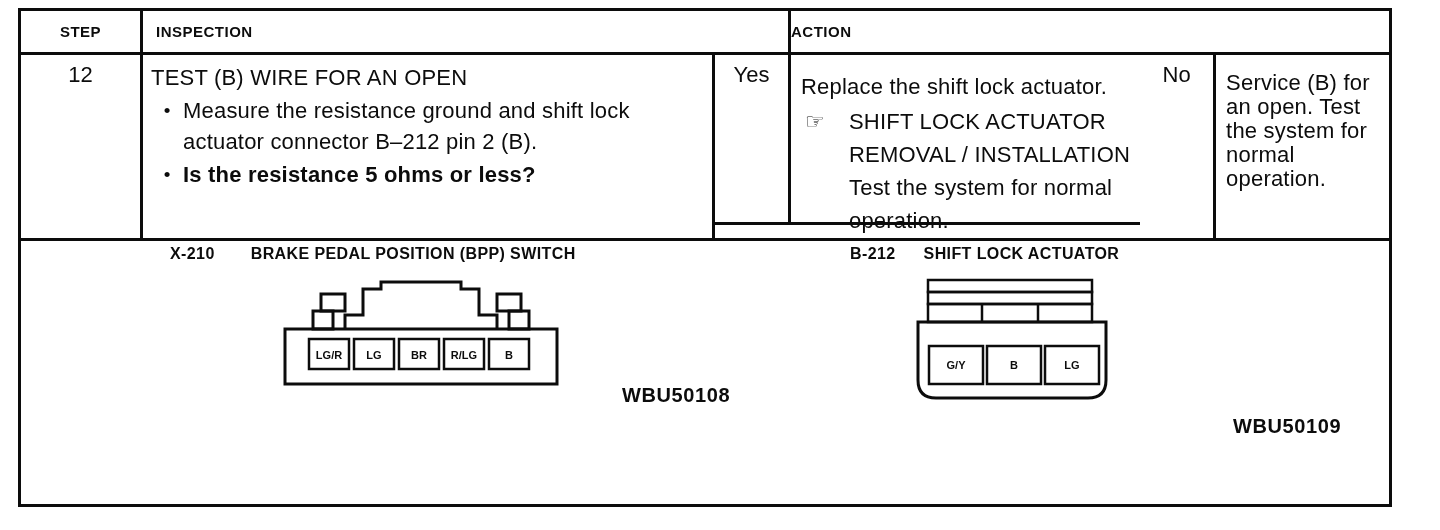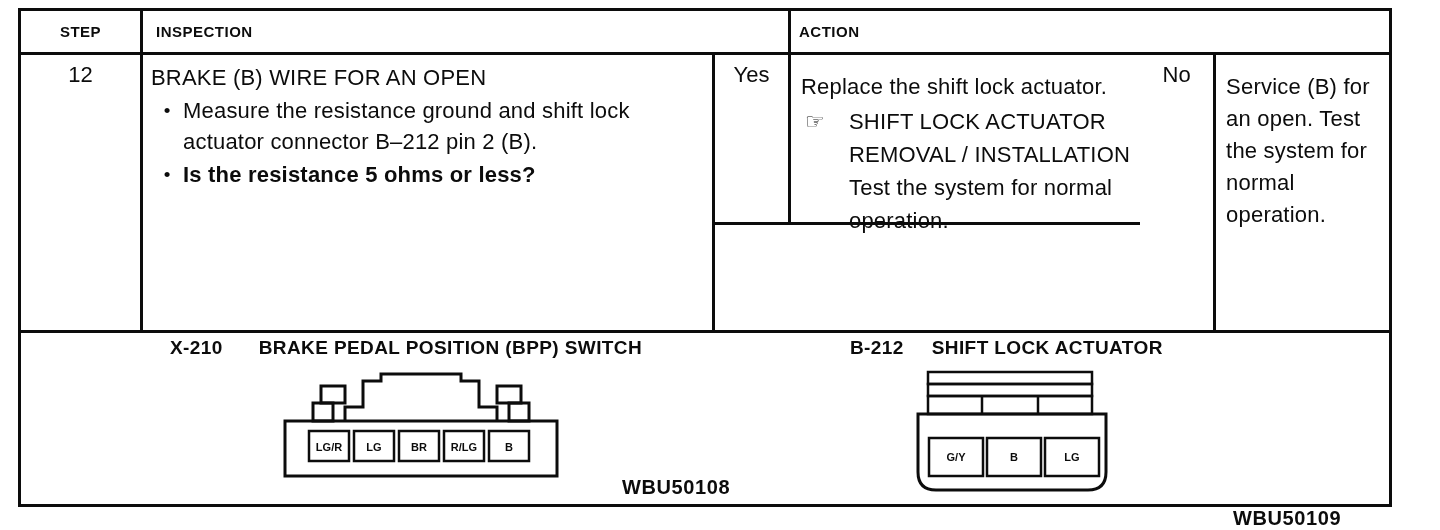--- a/index.html
+++ b/index.html
@@ -11,45 +11,45 @@
   }
   .doc-box {
     position:absolute; left:18px; top:8px; width:1374px; height:499px;
     border:3px solid #0c0c0c; background:#ffffff;
     display:flex; flex-direction:column;
   }
   
   .hdr-row { display:flex; height:44px; border-bottom:3px solid #0c0c0c; font-weight:bold; font-size:15px; }
   .hdr-step { width:122px; border-right:3px solid #0c0c0c; display:flex; align-items:center; justify-content:center; letter-spacing:0.5px; }
   .hdr-insp { width:648px; border-right:3px solid #0c0c0c; display:flex; align-items:center; padding-left:13px; letter-spacing:0.5px; }
-  .hdr-action { flex:1; display:flex; align-items:center; padding-left:8px; letter-spacing:0.5px; }
+  .hdr-action { flex:1; display:flex; align-items:center; padding-left:0; letter-spacing:0.5px; }
 
-  .body-row { display:flex; height:278px; border-bottom:3px solid #0c0c0c; font-size:22px; }
+  .body-row { display:flex; height:186px; border-bottom:3px solid #0c0c0c; font-size:22px; }
   .body-step { width:122px; border-right:3px solid #0c0c0c; text-align:center; padding-top:7px; }
   .body-insp { width:572px; border-right:3px solid #0c0c0c; padding:7px 8px 0 8px; }
   .insp-title { line-height:31px; letter-spacing:0.2px; }
   .bullet-row { display:flex; margin-top:2px; }
   .bullet { width:32px; text-align:center; font-size:19px; line-height:31px; }
   .bullet-text { width:452px; line-height:31px; letter-spacing:0.2px; }
   .bold { font-weight:bold; }
 
   .body-actions { flex:1; display:flex; flex-direction:row; }
   .yes-row { height:170px; border-bottom:3px solid #0c0c0c; display:flex; }
   .no-row  { flex:1; display:flex; }
   .yn-cell { width:76px; border-right:3px solid #0c0c0c; text-align:center; padding-top:7px; }
   .action-cell { flex:1; padding:16px 10px 0 10px; }
   .action-line { line-height:32px; letter-spacing:0.2px; }
   .ref-row { display:flex; margin-top:2px; }
   .hand { width:48px; font-size:22px; line-height:33px; padding-left:4px; }
   .ref-lines div { line-height:33px; letter-spacing:0.2px; }
-  .no-text { max-width:545px; line-height:32px; letter-spacing:0.2px; }
+  .no-text { max-width:545px; line-height:24px; letter-spacing:0.2px; }
 
   
   .figure-area { position:relative; flex:1; }
-  .fig-label { position:absolute; top:4px; display:flex; font-weight:bold; font-size:19px; letter-spacing:0.4px; }
+  .fig-label { position:absolute; top:4px; display:flex; font-weight:bold; font-size:16px; letter-spacing:0.4px; }
   .fig-label-left  { left:149px; gap:36px; }
   .fig-label-right { left:829px; gap:28px; }
   .fig-code { position:absolute; font-weight:bold; font-size:20px; letter-spacing:0.6px; }
   .fig-code-left  { left:601px; top:143px; }
   .fig-code-right { left:1212px; top:174px; }
   svg.connector { position:absolute; overflow:visible; }
   svg.connector .ln { fill:none; stroke:#0c0c0c; }
   svg.connector text { font-family:"Liberation Sans", sans-serif; font-weight:bold; fill:#0c0c0c; }
   .conn-left  { left:262px; top:36px; }
   .conn-right { left:891px; top:33px; }
@@ -63,21 +63,21 @@
     <div class="hdr-row">
       <div class="hdr-step">STEP</div>
       <div class="hdr-insp">INSPECTION</div>
       <div class="hdr-action">ACTION</div>
     </div>
 
     <div class="body-row">
       <div class="body-step">12</div>
 
       <div class="body-insp">
-        <div class="insp-title">BRAKE (B) WIRE FOR AN OPEN</div>
+        <div class="insp-title">TEST (B) WIRE FOR AN OPEN</div>
         <div class="bullet-row">
           <span class="bullet">•</span>
           <div class="bullet-text">Measure the resistance ground and shift lock actuator connector B–212 pin 2 (B).</div>
         </div>
         <div class="bullet-row">
           <span class="bullet">•</span>
           <div class="bullet-text bold">Is the resistance 5 ohms or less?</div>
         </div>
       </div>
 

